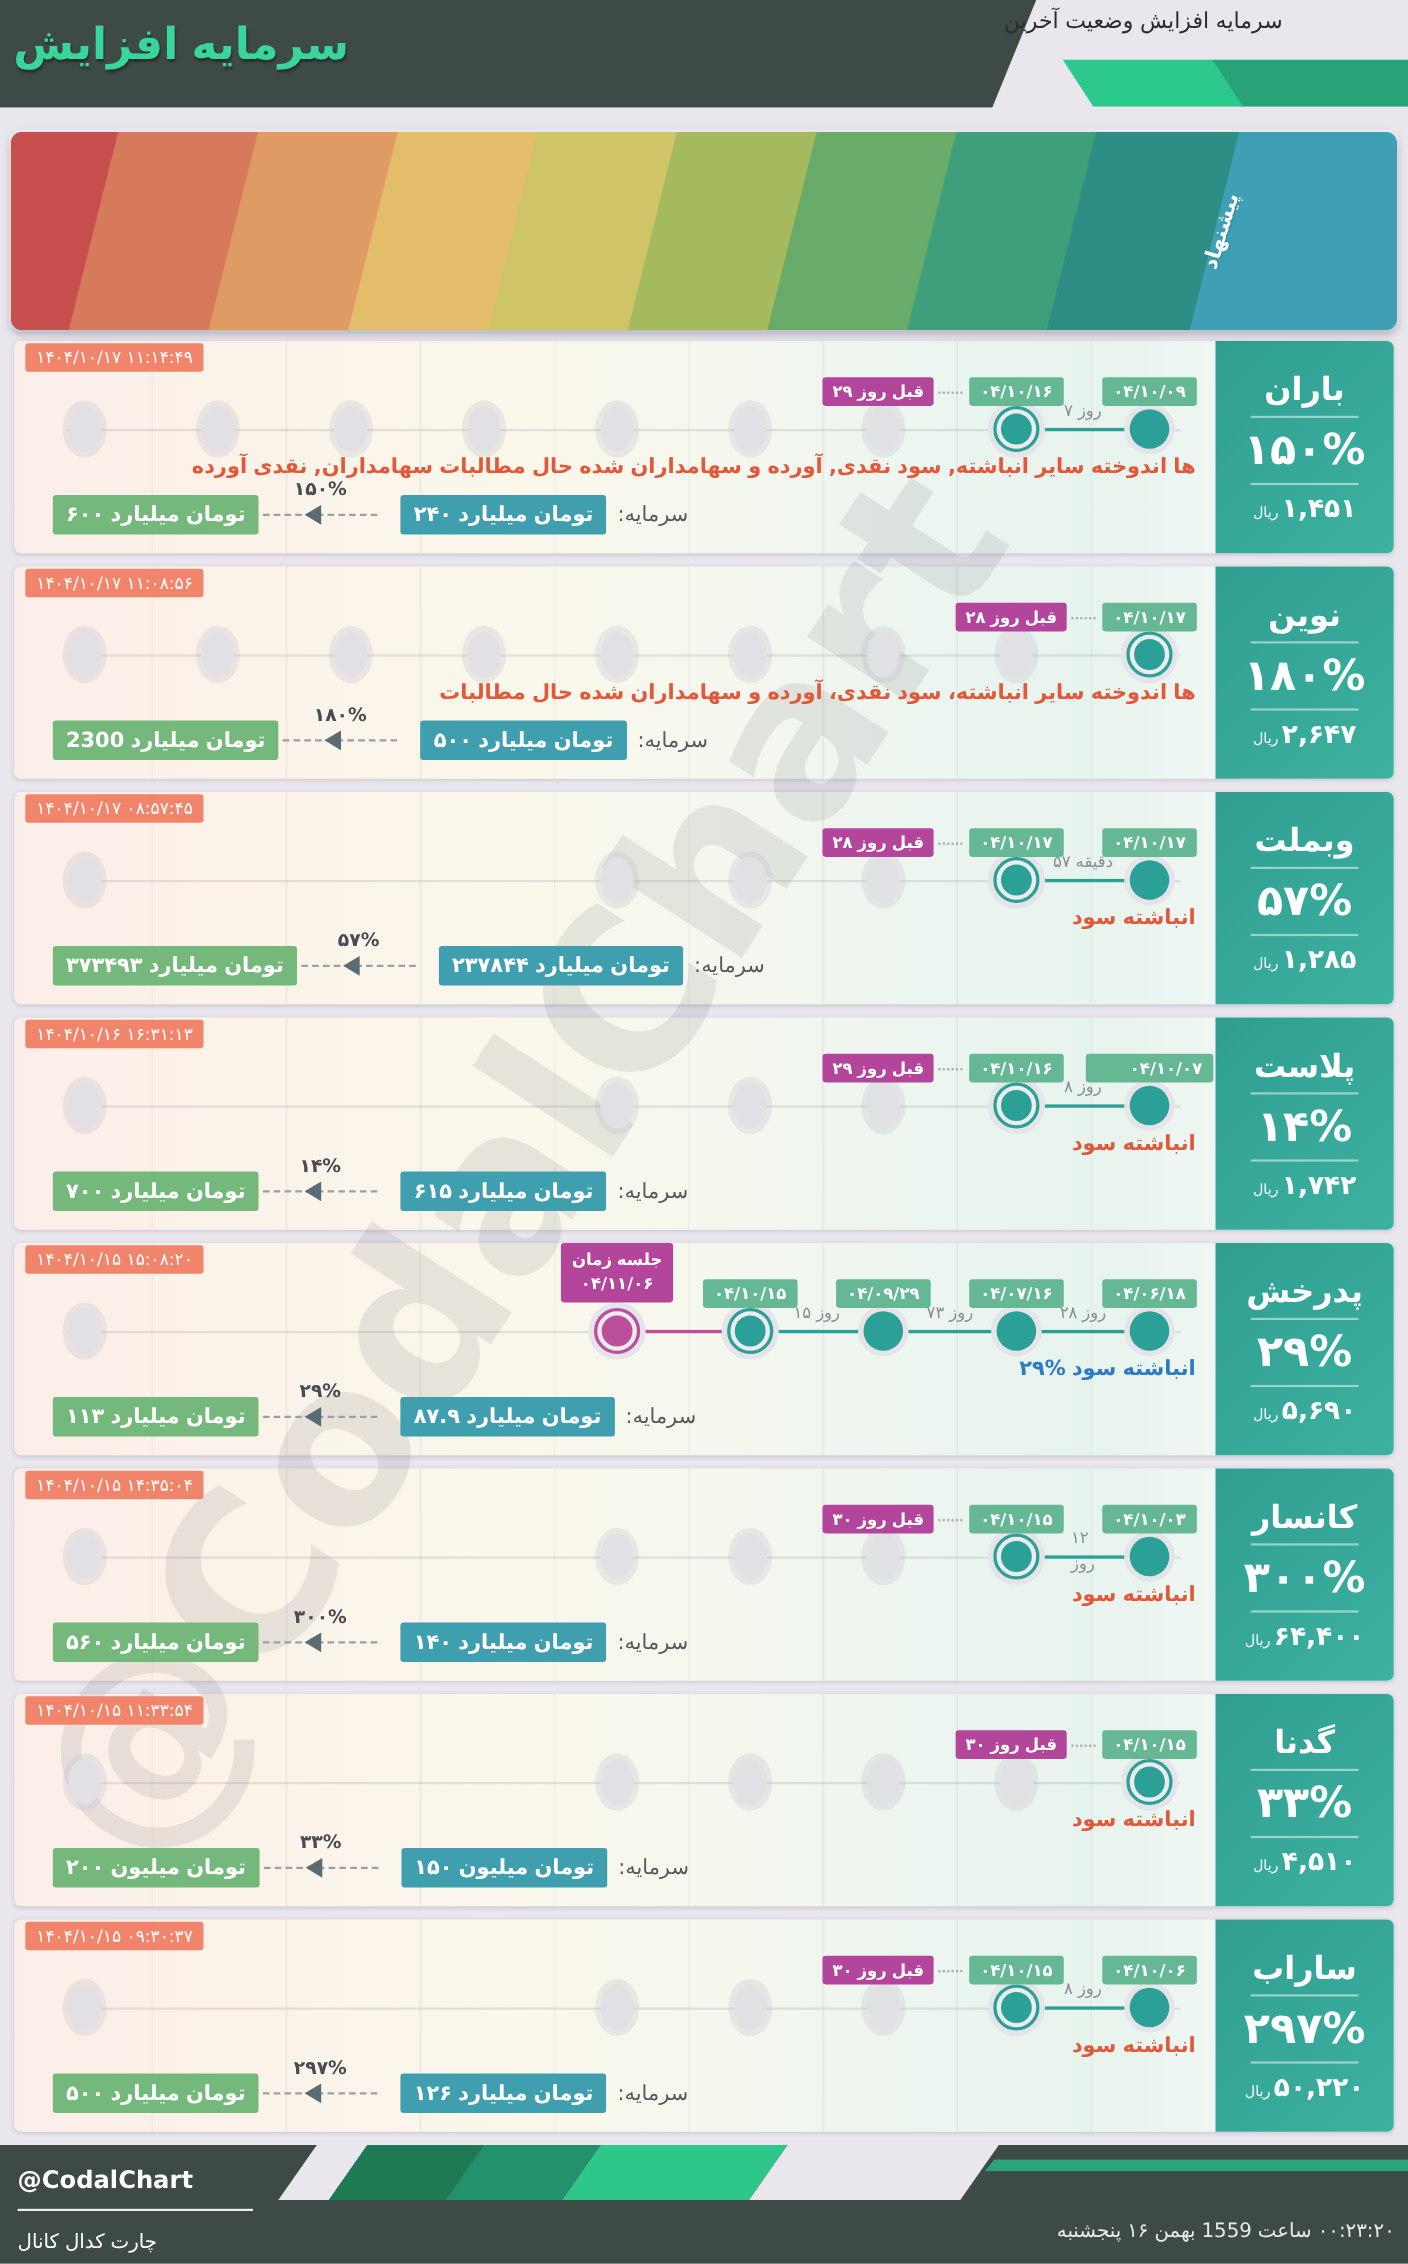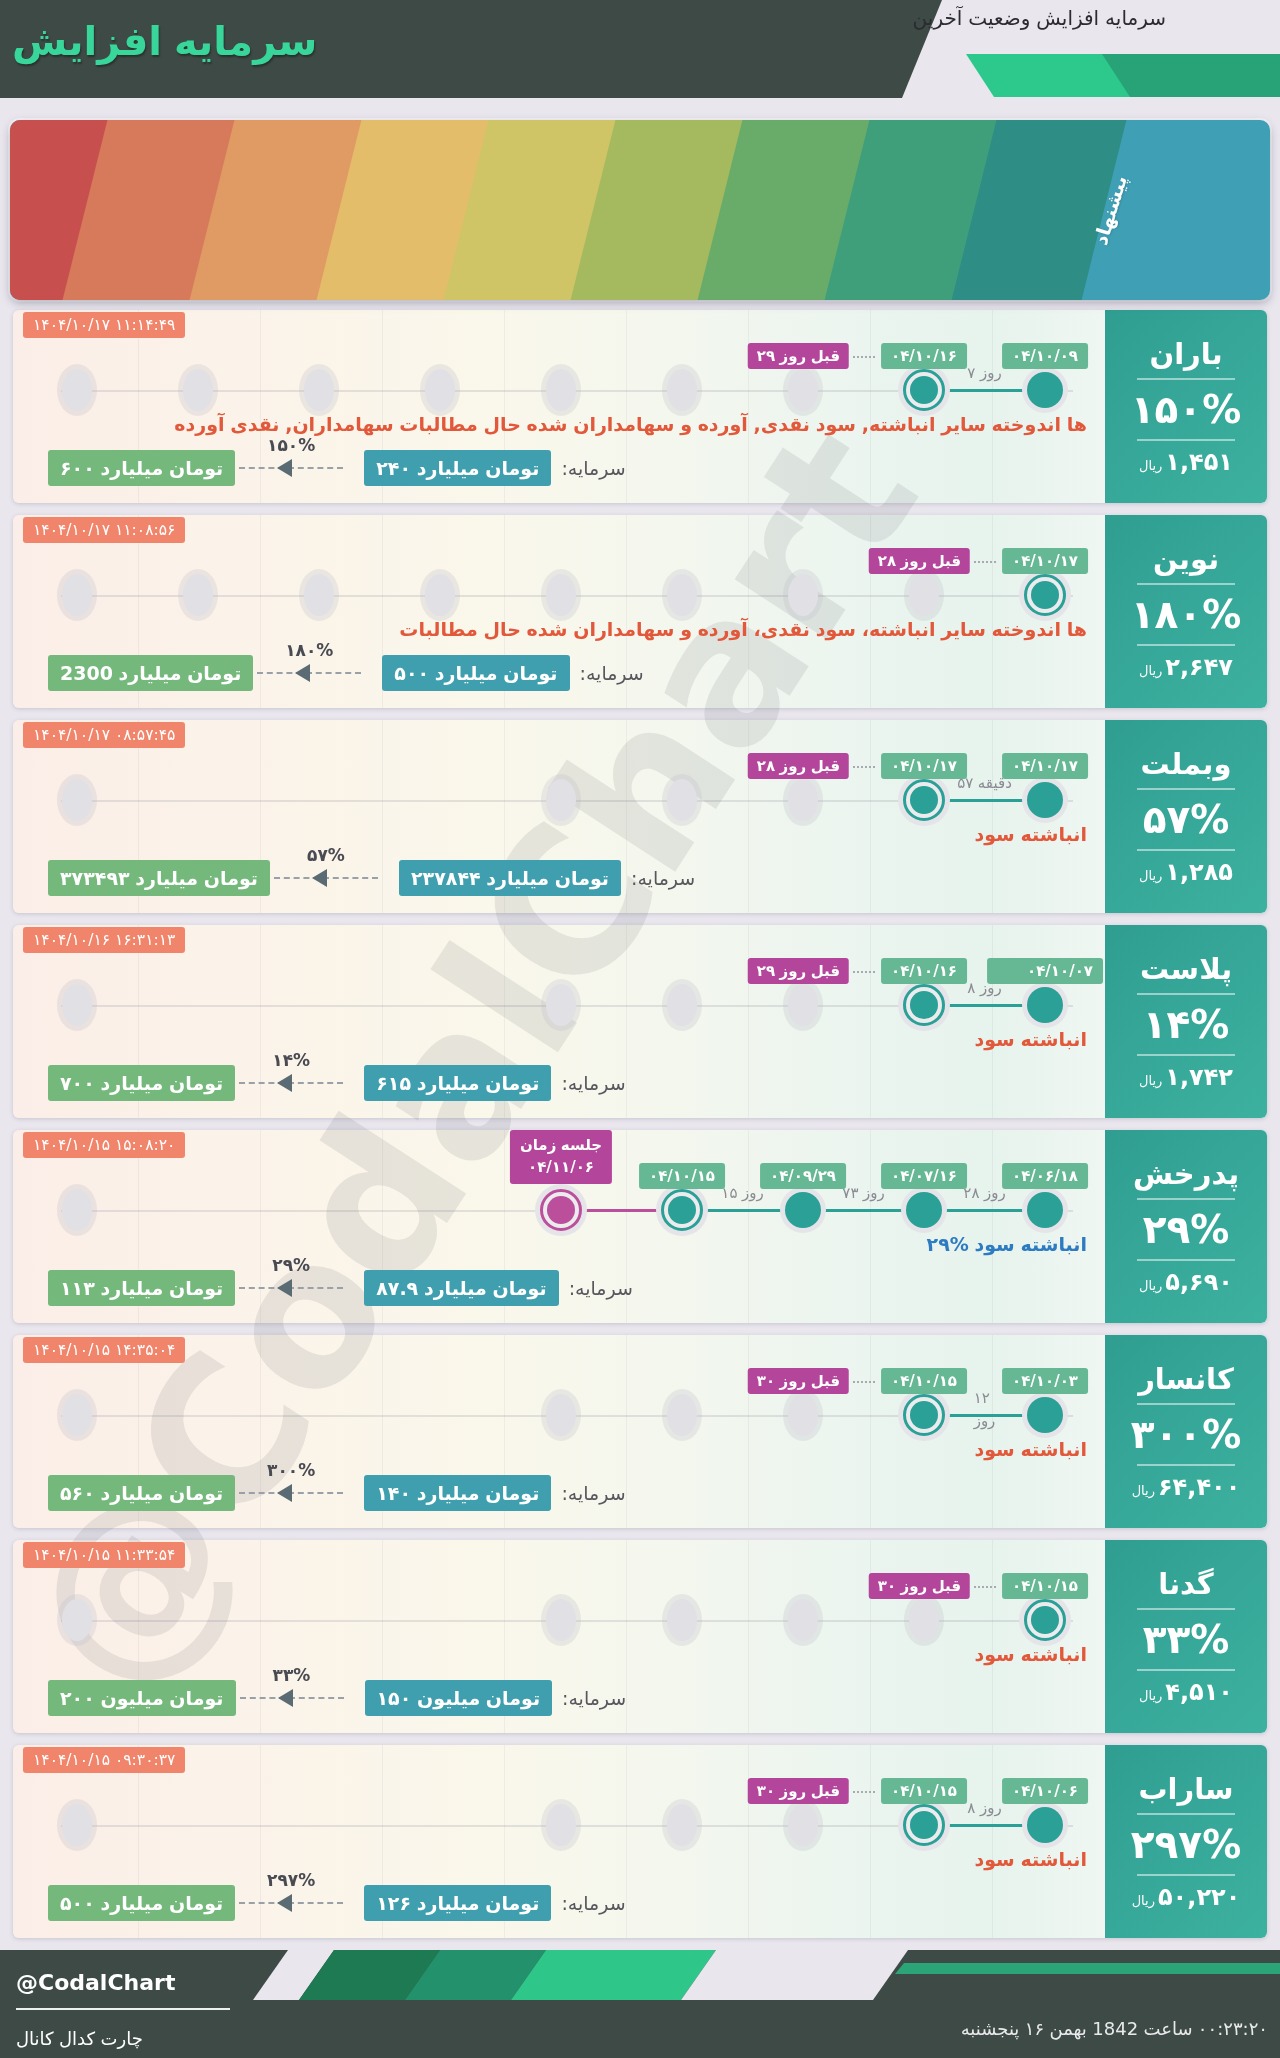--- a/index.html
+++ b/index.html
@@ -631,17 +631,17 @@
   <div class="f-line"></div>
   <div class="f-channel wflex">
       <bdi>کانال</bdi>
       <bdi>کدال</bdi>
       <bdi>چارت</bdi>
     </div>
   <div class="f-date wflex">
       <bdi>پنجشنبه</bdi>
       <bdi>۱۶</bdi>
       <bdi>بهمن</bdi>
-      <bdi>1842</bdi>
+      <bdi>1559</bdi>
       <bdi>ساعت</bdi>
       <bdi>۰۰:۲۳:۲۰</bdi>
     </div>
 </div>
 
 </body></html>

